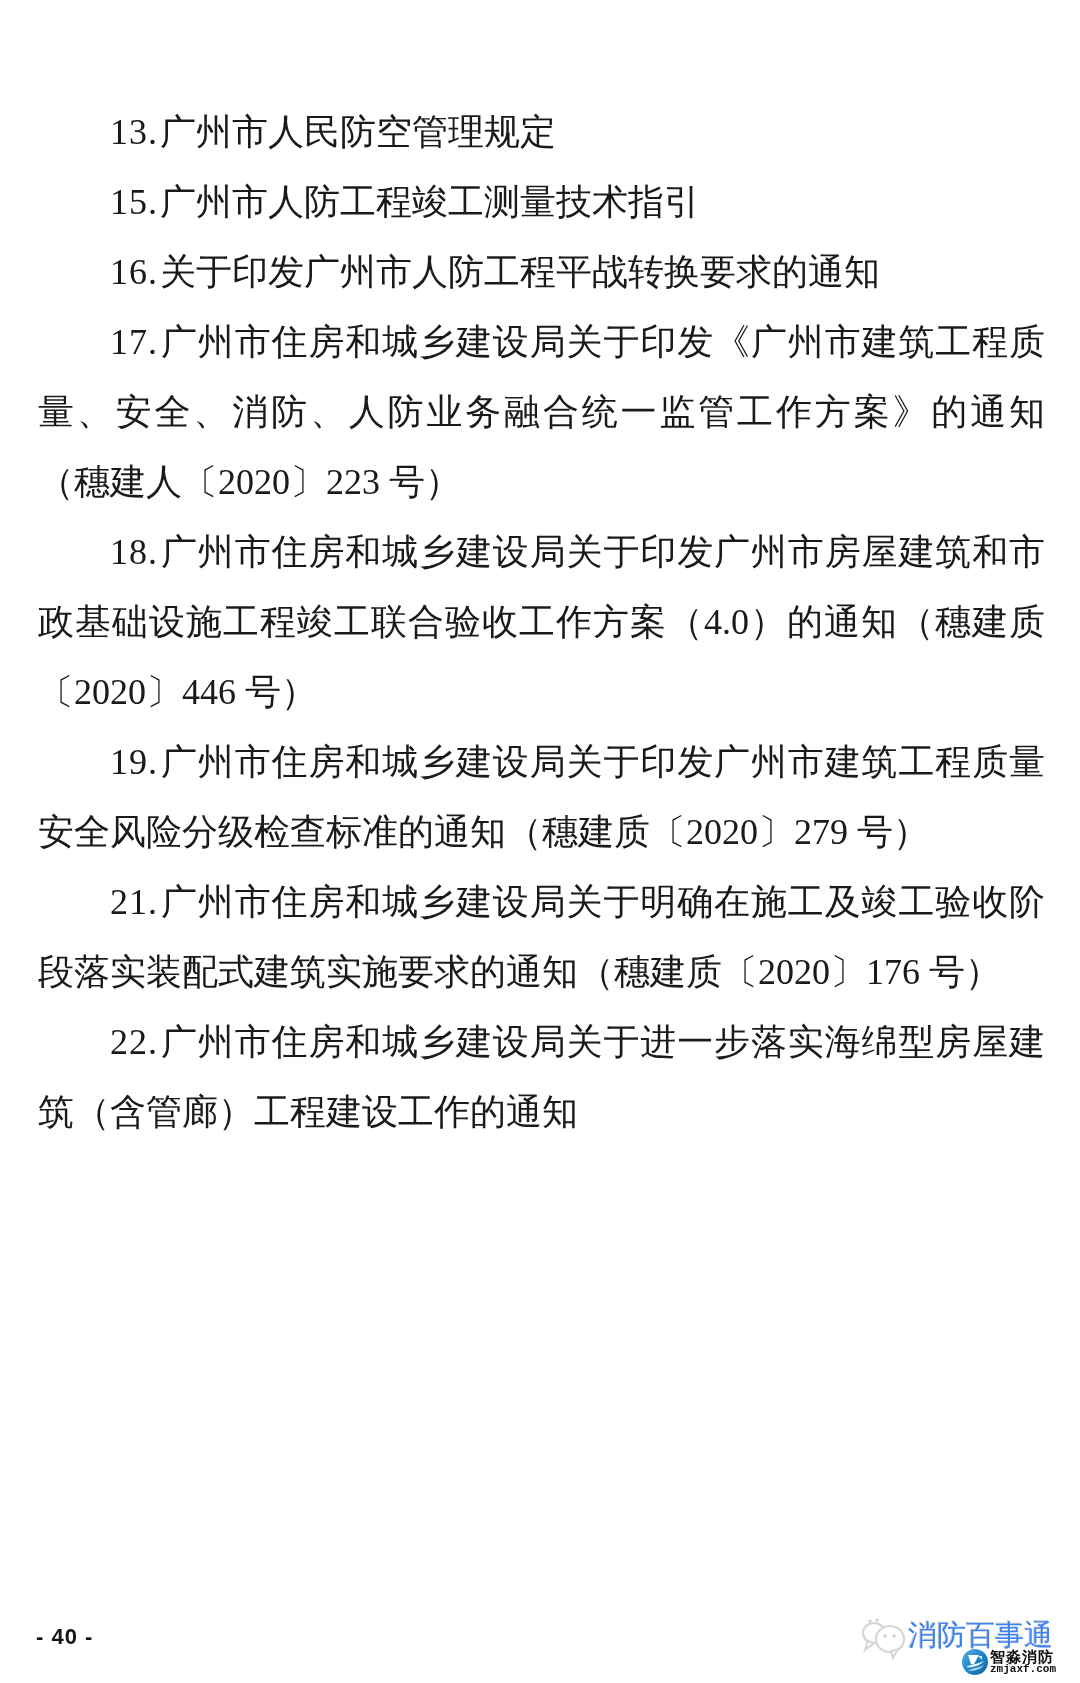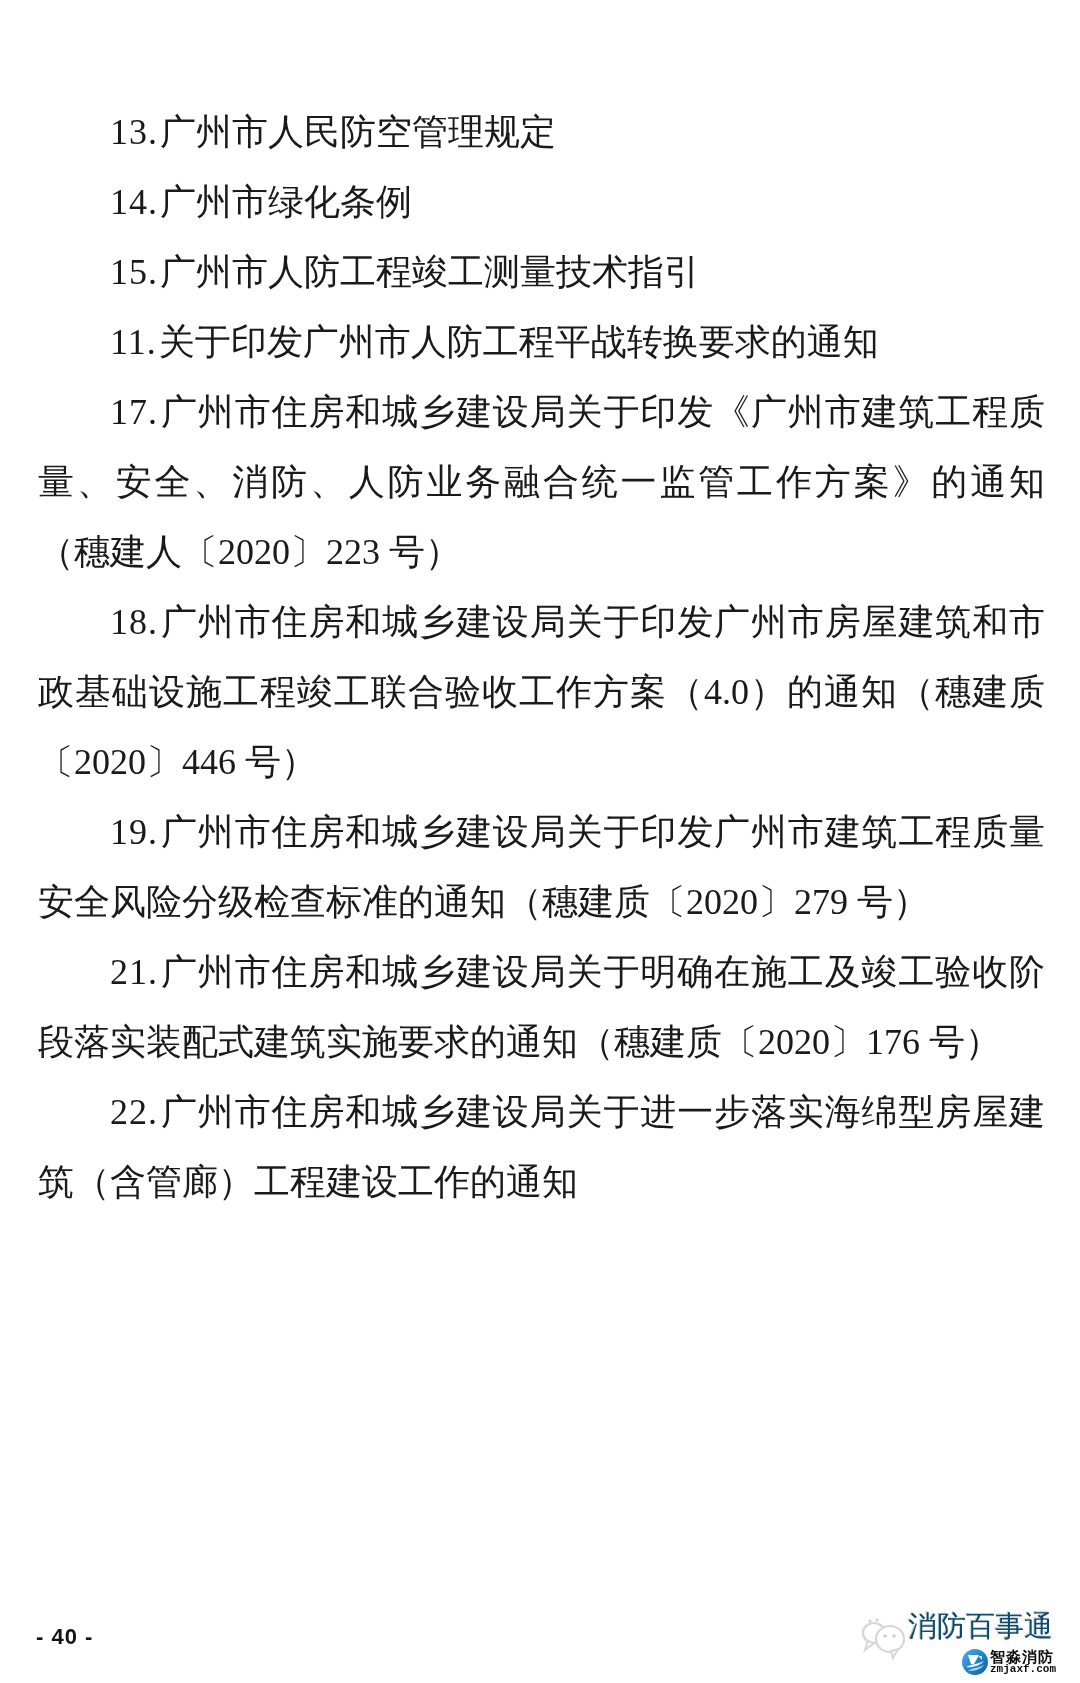--- a/index.html
+++ b/index.html
@@ -43,22 +43,22 @@
     position:absolute;
     left:858px; top:1608px;
     display:flex; align-items:flex-start;
     pointer-events:none;
   }
   .wm-icon { width:50px; height:48px; margin-top:4px; }
   .wm-text {
     font-family:"Liberation Serif", serif;
     font-size:29px;
     line-height:1;
-    margin-top:4px;
-    color:#0c4a6e;
+    margin-top:13px;
+    color:#3b82f6;
     text-shadow:1px 1px 0 #ffffff, -1px -1px 0 #cccccc;
     letter-spacing:0px;
     white-space:nowrap;
   }
 
   
   .logo-block {
     position:absolute;
     left:962px; top:1649px;
     display:flex; align-items:center;
@@ -86,25 +86,24 @@
 </style>
 </head>
 <body>
 
 <div class="page">
 
   <main class="content">
 
       <p class="item"><span class="num">13.</span><span>广州市人民防空管理规定</span></p>
 
-      <p class="item"><span class="num">14.</span><span>广州市绿化条例</span></p>
 
       <p class="item"><span class="num">15.</span><span>广州市人防工程竣工测量技术指引</span></p>
 
-      <p class="item"><span class="num">11.</span><span>关于印发广州市人防工程平战转换要求的通知</span></p>
+      <p class="item"><span class="num">16.</span><span>关于印发广州市人防工程平战转换要求的通知</span></p>
 
       <p class="item"><span class="num">17.</span><span>广州市住房和城乡建设局关于印发《广州市建筑工程质量、安全、消防、人防业务融合统一监管工作方案》的通知（穗建人〔2020〕223 号）</span></p>
 
       <p class="item"><span class="num">18.</span><span>广州市住房和城乡建设局关于印发广州市房屋建筑和市政基础设施工程竣工联合验收工作方案（4.0）的通知（穗建质〔2020〕446 号）</span></p>
 
       <p class="item"><span class="num">19.</span><span>广州市住房和城乡建设局关于印发广州市建筑工程质量安全风险分级检查标准的通知（穗建质〔2020〕279 号）</span></p>
 
 
       <p class="item"><span class="num">21.</span><span>广州市住房和城乡建设局关于明确在施工及竣工验收阶段落实装配式建筑实施要求的通知（穗建质〔2020〕176 号）</span></p>
 

